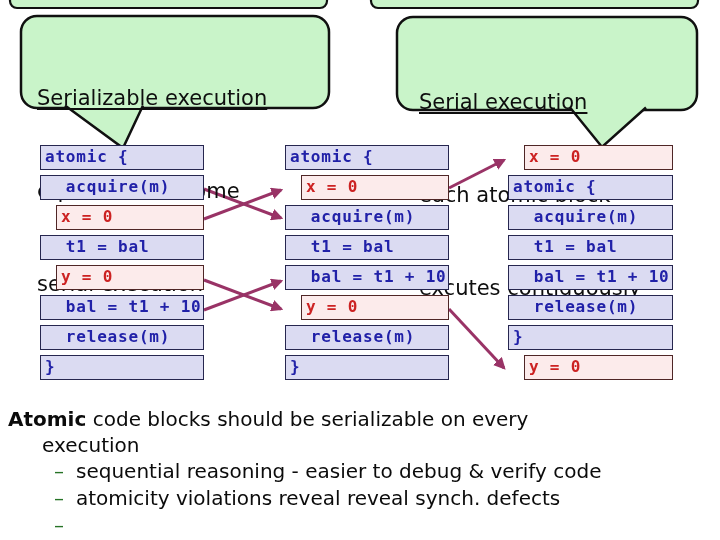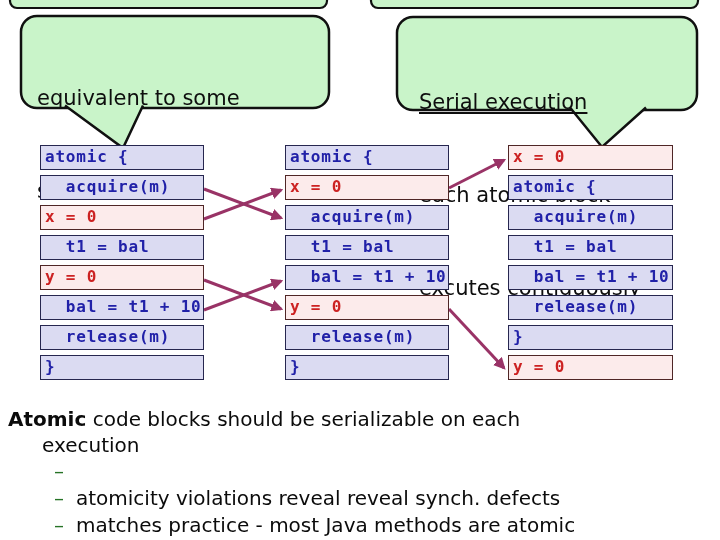--- a/index.html
+++ b/index.html
@@ -17,21 +17,21 @@
 
   
   .code-col{position:absolute;top:145px;width:164px;}
   .code-box{
     box-sizing:border-box;height:25px;margin-bottom:5px;line-height:22px;
     font-family:"DejaVu Sans Mono","Liberation Mono",monospace;
     font-weight:bold;font-size:16px;letter-spacing:0.8px;
     white-space:pre;overflow:hidden;padding-left:4px;
   }
   .code-box.stmt{background:#dbdbf2;border:1.5px solid #26264f;color:#2121a8;}
-  .code-box.shared{background:#fcebeb;border:1.5px solid #4f2626;color:#cc2222;}
+  .code-box.shared{background:#fcebeb;border:1.5px solid #4f2626;color:#cc2222;margin-left:16px;}
   .col-1{left:40px;} .col-2{left:285px;} .col-3{left:508px;width:165px;}
 
   
   .bottom{position:absolute;left:8px;top:406px;width:706px;font-size:20px;}
   .bottom .line{white-space:pre;line-height:26px;}
   .bottom .lead-bold{font-weight:bold;margin-top:26px;}
   .bottom .lead2{margin-left:34px;}
   .bullet{white-space:pre;line-height:27px;margin-left:46px;display:flex;}
   .bullet .dash{color:#267326;margin-right:12px;}
 </style>
@@ -59,20 +59,21 @@
     <line x1="204" y1="189" x2="281" y2="218" stroke="#993366" stroke-width="3" marker-end="url(#ah)"></line>
     <line x1="204" y1="219" x2="281" y2="190" stroke="#993366" stroke-width="3" marker-end="url(#ah)"></line>
     <line x1="204" y1="280" x2="281" y2="309" stroke="#993366" stroke-width="3" marker-end="url(#ah)"></line>
     <line x1="204" y1="310" x2="281" y2="281" stroke="#993366" stroke-width="3" marker-end="url(#ah)"></line>
 
     <line x1="449" y1="188" x2="504" y2="160" stroke="#993366" stroke-width="3" marker-end="url(#ah)"></line>
     <line x1="449" y1="309" x2="504" y2="368" stroke="#993366" stroke-width="3" marker-end="url(#ah)"></line>
   </svg>
 
   <div class="callout callout-left">
+    <div class="callout-title">Serializable execution</div>
     <div>equivalent to some</div>
     <div>serial execution</div>
   </div>
 
   <div class="callout callout-right">
     <div class="callout-title">Serial execution</div>
     <div>each atomic block</div>
     <div>excutes contiguously</div>
   </div>
 
@@ -104,20 +105,20 @@
       <div class="code-box stmt">atomic {</div>
       <div class="code-box stmt">  acquire(m)</div>
       <div class="code-box stmt">  t1 = bal</div>
       <div class="code-box stmt">  bal = t1 + 10</div>
       <div class="code-box stmt">  release(m)</div>
       <div class="code-box stmt">}</div>
       <div class="code-box shared">y = 0</div>
     </div>
 
   <div class="bottom">
-    <div class="line"><span class="lead-bold">Atomic</span><span> code blocks should be serializable on each</span></div>
+    <div class="line"><span class="lead-bold">Atomic</span><span> code blocks should be serializable on every</span></div>
     <div class="line lead2">execution</div>
+    <div class="bullet"><span class="dash">–</span><span>sequential reasoning - easier to debug &amp; verify code</span></div>
+    <div class="bullet"><span class="dash">–</span><span>atomicity violations reveal reveal synch. defects</span></div>
     <div class="bullet"><span class="dash">–</span></div>
-    <div class="bullet"><span class="dash">–</span><span>atomicity violations reveal reveal synch. defects</span></div>
-    <div class="bullet"><span class="dash">–</span><span>matches practice - most Java methods are atomic</span></div>
   </div>
 
 </div>
 
 </body></html>

